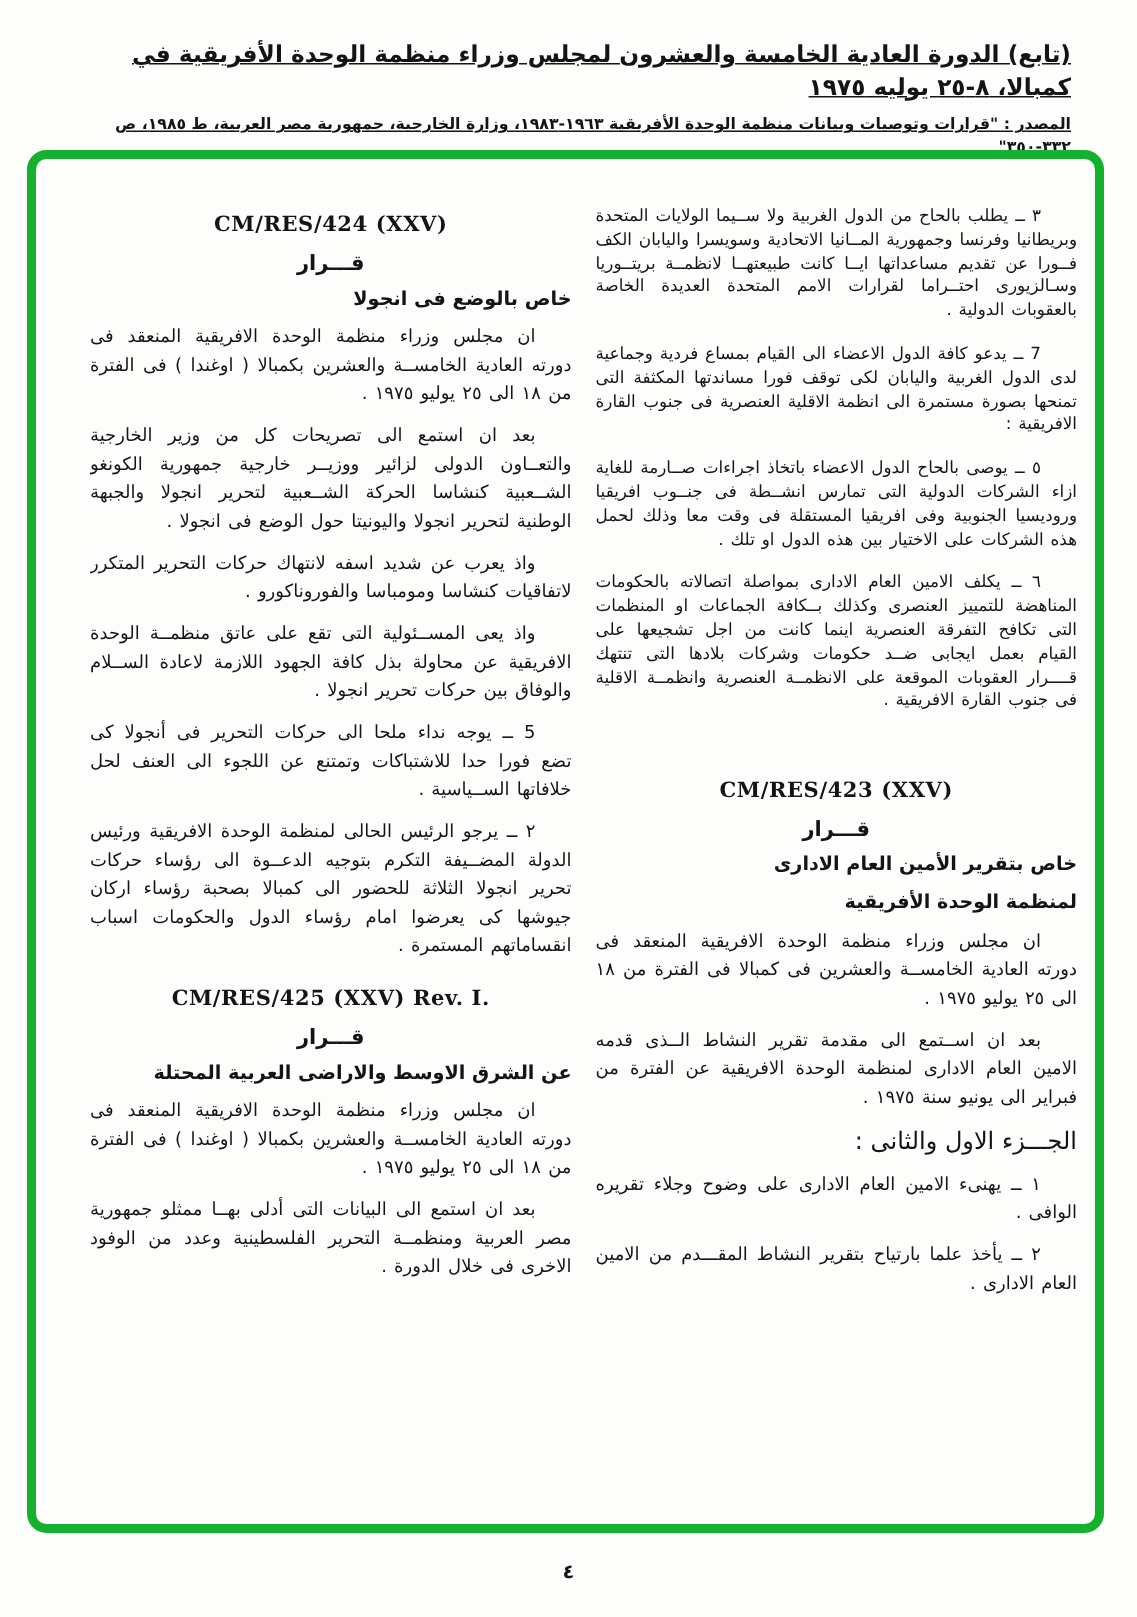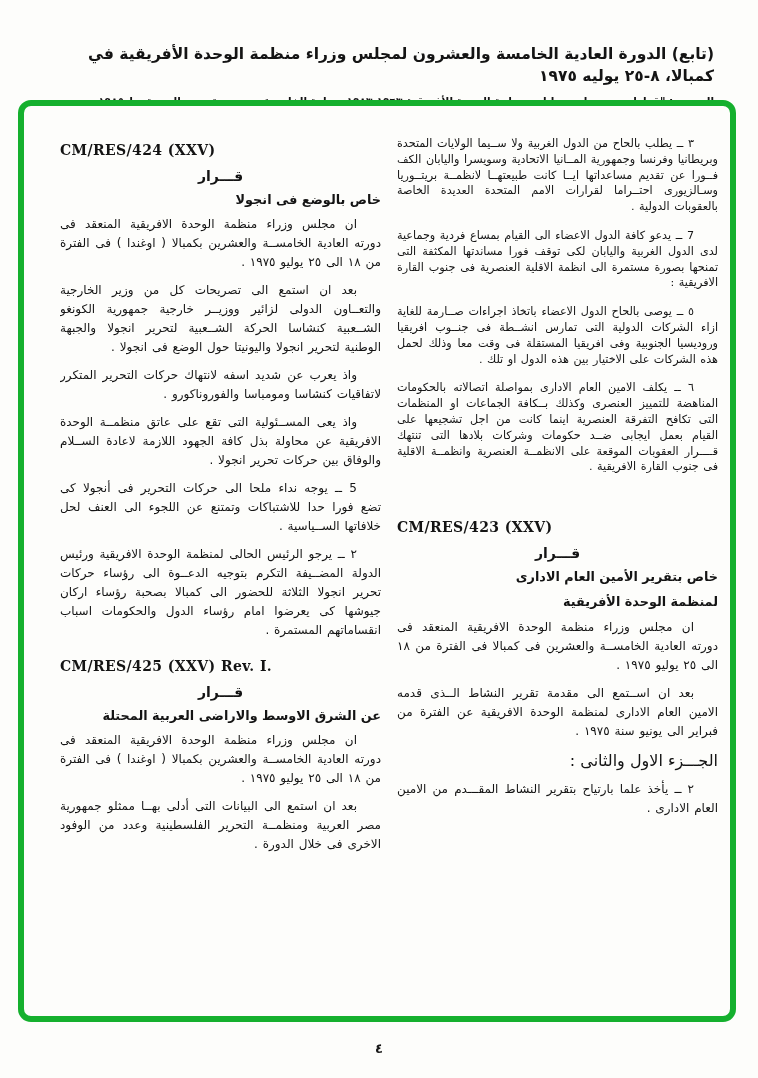--- a/index.html
+++ b/index.html
@@ -2,21 +2,21 @@
 <html lang="ar"><head>
 <meta charset="utf-8">
 <style>
   html,body{margin:0;padding:0;background:#ffffff;}
   .page{
     position:relative;width:758px;height:1078px;margin:0 auto;
     background:#fdfdfb;color:#141414;overflow:hidden;
     font-family:"DejaVu Sans",sans-serif;
   }
   
-  .header{position:absolute;top:44px;right:44px;left:40px;direction:rtl;}
+  .header{position:absolute;top:26px;right:44px;left:40px;direction:rtl;text-decoration:underline;}
   .h-title{font-size:15.5px;font-weight:bold;line-height:1.4;letter-spacing:0;}
   .h-source{margin-top:7px;font-size:10.5px;font-weight:bold;line-height:1.4;}
   
   .frame{
     position:absolute;top:100px;left:18px;width:706px;height:910px;
     border:6px solid #15b02e;border-radius:13px;background:#fdfdfb;
     box-sizing:content-box;display:flex;flex-direction:row;direction:rtl;
     padding:0;overflow:hidden;
   }
   .col{
@@ -29,21 +29,21 @@
   .blk{margin:0 0 9px;}
   .blk-para{
     font-size:12px;line-height:19px;text-align:justify;text-indent:24px;
     word-spacing:1px;
   }
   
   .col-right > .blk-para:nth-child(-n+4){
     font-size:11.2px;line-height:15.8px;margin-bottom:13px;
   }
   .blk-resnum{
-    direction:ltr;text-align:left;unicode-bidi:embed;
+    direction:ltr;text-align:center;unicode-bidi:embed;
     font-family:"DejaVu Serif","Liberation Serif",serif;
     font-size:14px;font-weight:600;letter-spacing:0.4px;
     margin:18px 0 10px;
   }
   .col-right > .blk-resnum{margin-top:44px;}
   .col-left > .blk-resnum:first-child{margin-top:6px;}
   .blk-title{
     text-align:center;font-weight:bold;font-size:14px;margin:6px 0 6px;
   }
   .blk-subtitle{
@@ -74,20 +74,21 @@
         <p class="blk blk-para">7 ــ يدعو كافة الدول الاعضاء الى القيام بمساع فردية وجماعية لدى الدول الغربية واليابان لكى توقف فورا مساندتها المكثفة التى تمنحها بصورة مستمرة الى انظمة الاقلية العنصرية فى جنوب القارة الافريقية :</p>
         <p class="blk blk-para">٥ ــ يوصى بالحاح الدول الاعضاء باتخاذ اجراءات صــارمة للغاية ازاء الشركات الدولية التى تمارس انشــطة فى جنــوب افريقيا وروديسيا الجنوبية وفى افريقيا المستقلة فى وقت معا وذلك لحمل هذه الشركات على الاختيار بين هذه الدول او تلك .</p>
         <p class="blk blk-para">٦ ــ يكلف الامين العام الادارى بمواصلة اتصالاته بالحكومات المناهضة للتمييز العنصرى وكذلك بــكافة الجماعات او المنظمات التى تكافح التفرقة العنصرية اينما كانت من اجل تشجيعها على القيام بعمل ايجابى ضــد حكومات وشركات بلادها التى تنتهك قــــرار العقوبات الموقعة على الانظمــة العنصرية وانظمــة الاقلية فى جنوب القارة الافريقية .</p>
         <p class="blk blk-resnum">CM/RES/423 (XXV)</p>
         <p class="blk blk-title">قـــرار</p>
         <p class="blk blk-subtitle">خاص بتقرير الأمين العام الادارى</p>
         <p class="blk blk-subtitle">لمنظمة الوحدة الأفريقية</p>
         <p class="blk blk-para">ان مجلس وزراء منظمة الوحدة الافريقية المنعقد فى دورته العادية الخامســة والعشرين فى كمبالا فى الفترة من ١٨ الى ٢٥ يوليو ١٩٧٥ .</p>
         <p class="blk blk-para">بعد ان اســتمع الى مقدمة تقرير النشاط الــذى قدمه الامين العام الادارى لمنظمة الوحدة الافريقية عن الفترة من فبراير الى يونيو سنة ١٩٧٥ .</p>
         <p class="blk blk-plain">الجـــزء الاول والثانى :</p>
+        <p class="blk blk-para">١ ــ يهنىء الامين العام الادارى على وضوح وجلاء تقريره الوافى .</p>
         <p class="blk blk-para">٢ ــ يأخذ علما بارتياح بتقرير النشاط المقـــدم من الامين العام الادارى .</p>
       </div>
     <div class="col col-left">
         <p class="blk blk-resnum">CM/RES/424 (XXV)</p>
         <p class="blk blk-title">قـــرار</p>
         <p class="blk blk-subtitle">خاص بالوضع فى انجولا</p>
         <p class="blk blk-para">ان مجلس وزراء منظمة الوحدة الافريقية المنعقد فى دورته العادية الخامســة والعشرين بكمبالا ( اوغندا ) فى الفترة من ١٨ الى ٢٥ يوليو ١٩٧٥ .</p>
         <p class="blk blk-para">بعد ان استمع الى تصريحات كل من وزير الخارجية والتعــاون الدولى لزائير ووزيــر خارجية جمهورية الكونغو الشــعبية كنشاسا الحركة الشــعبية لتحرير انجولا والجبهة الوطنية لتحرير انجولا واليونيتا حول الوضع فى انجولا .</p>
         <p class="blk blk-para">واذ يعرب عن شديد اسفه لانتهاك حركات التحرير المتكرر لاتفاقيات كنشاسا ومومباسا والفوروناكورو .</p>
         <p class="blk blk-para">واذ يعى المســئولية التى تقع على عاتق منظمــة الوحدة الافريقية عن محاولة بذل كافة الجهود اللازمة لاعادة الســلام والوفاق بين حركات تحرير انجولا .</p>

